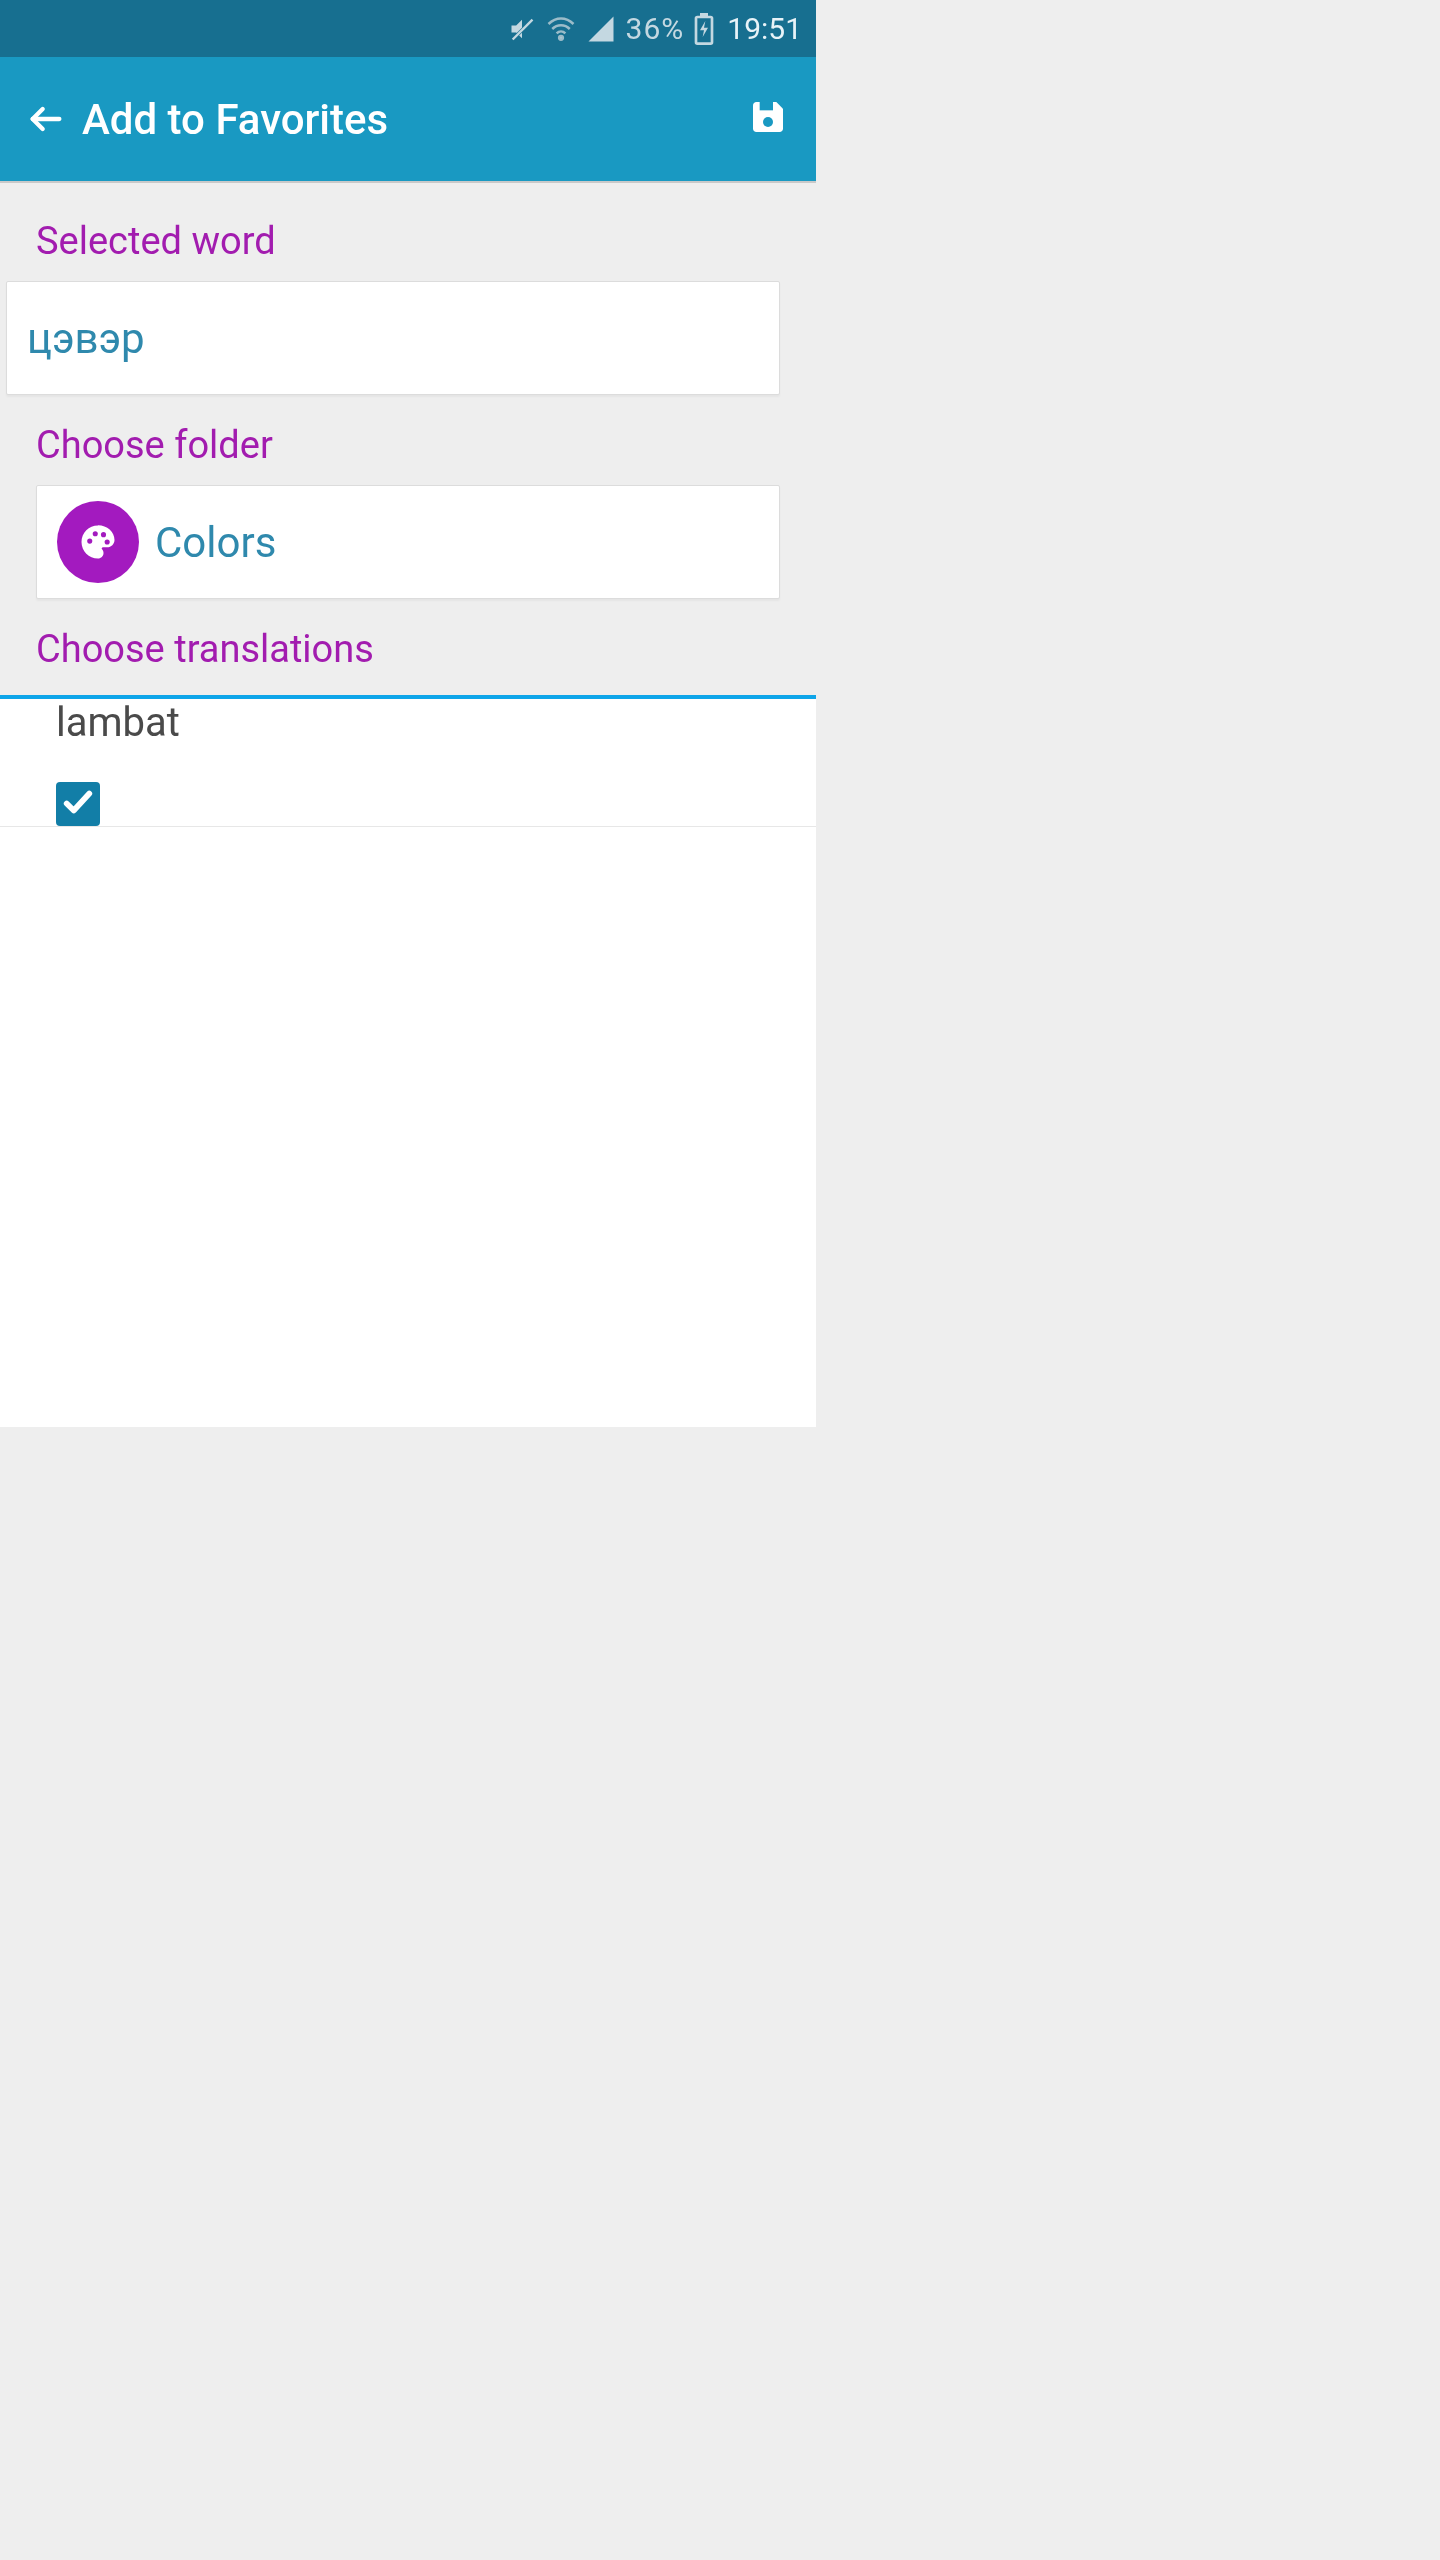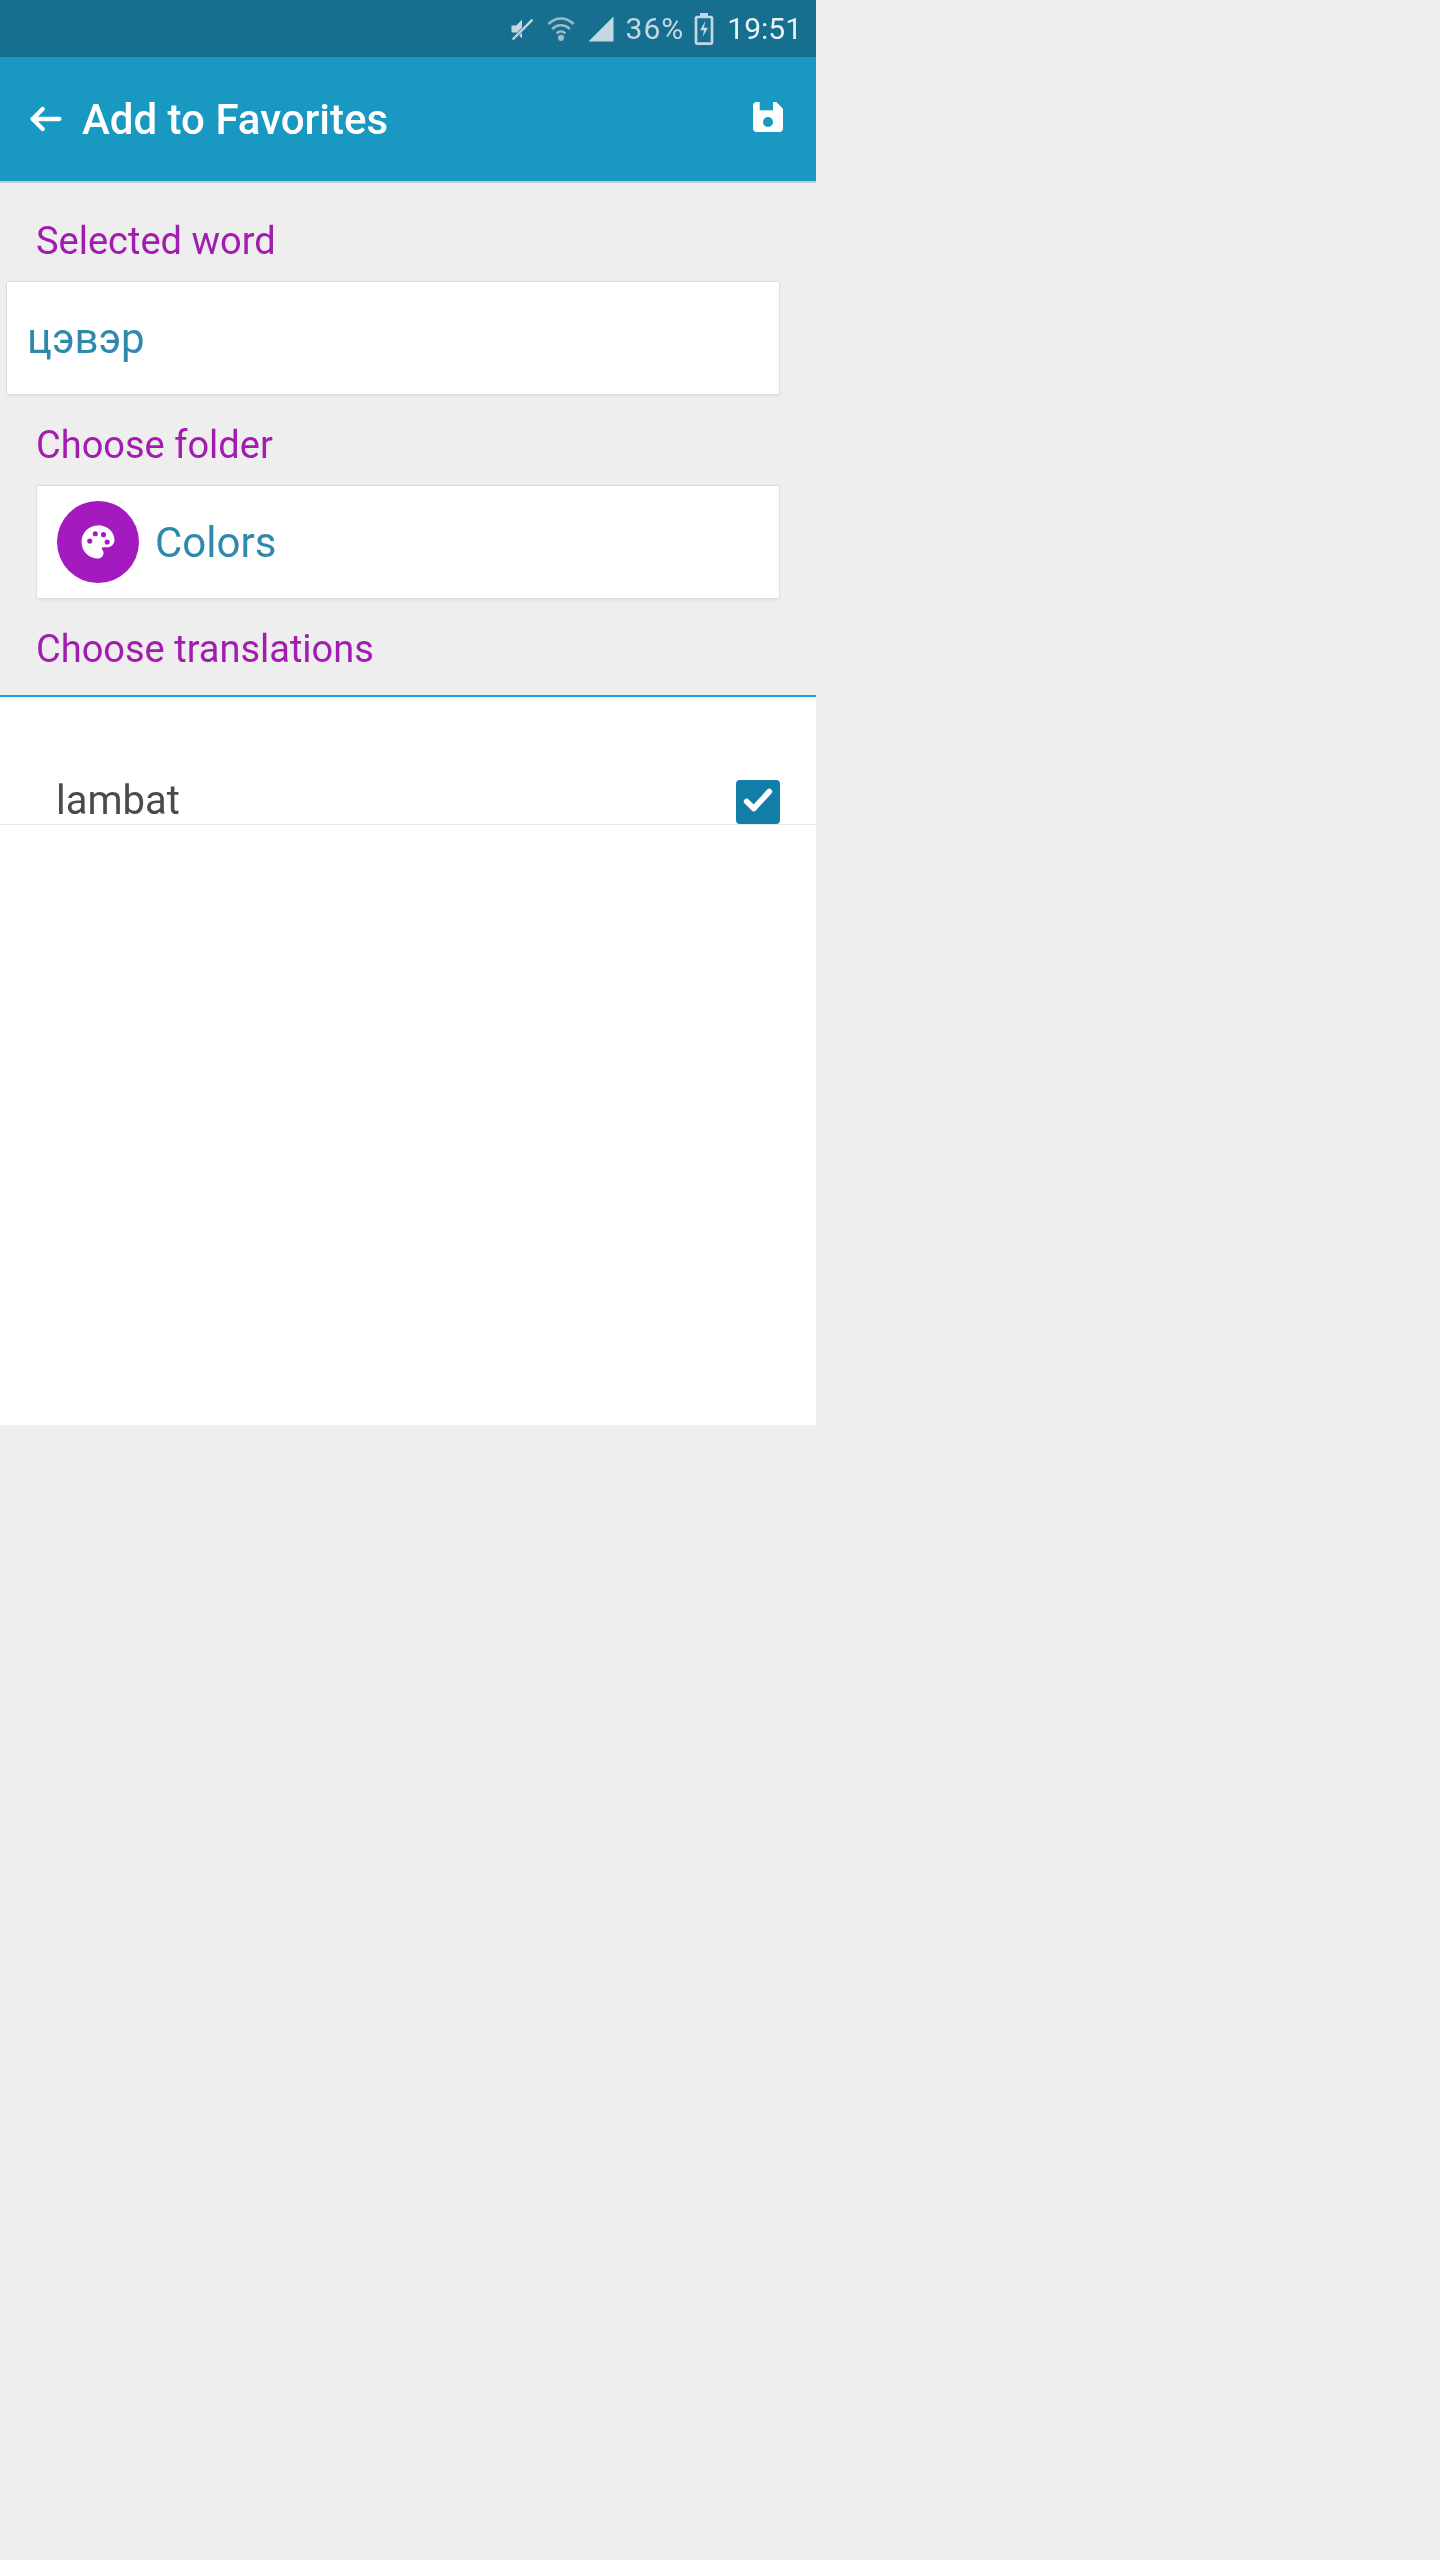--- a/index.html
+++ b/index.html
@@ -92,28 +92,29 @@
       background: #a31abf;
       display: inline-flex; align-items: center; justify-content: center;
       color: #ffffff;
     }
     .folder-label {
       font-size: 42px;
       color: #2f89ad;
     }
 
     
-    .translations-header { border-bottom: 2px solid #0ea5e9; padding-bottom: 24px; }
+    .translations-header { border-bottom: 4px solid #0ea5e9; padding-bottom: 24px; }
 
     .translations-area { background: #ffffff; }
     .translation-row {
-      display: flex; align-items: flex-end;
+      display: flex; align-items: flex-start;
       height: 128px;
       padding: 0 36px 0 56px;
       border-bottom: 1px solid #e7e7e7;
+      flex-direction: column;
     }
     .translation-row .t-label {
       font-size: 40px;
       color: #4a4a4a;
       flex: 1 1 auto;
     }
     .checkbox {
       width: 44px; height: 44px;
       border-radius: 4px;
       background: #127ea7;

